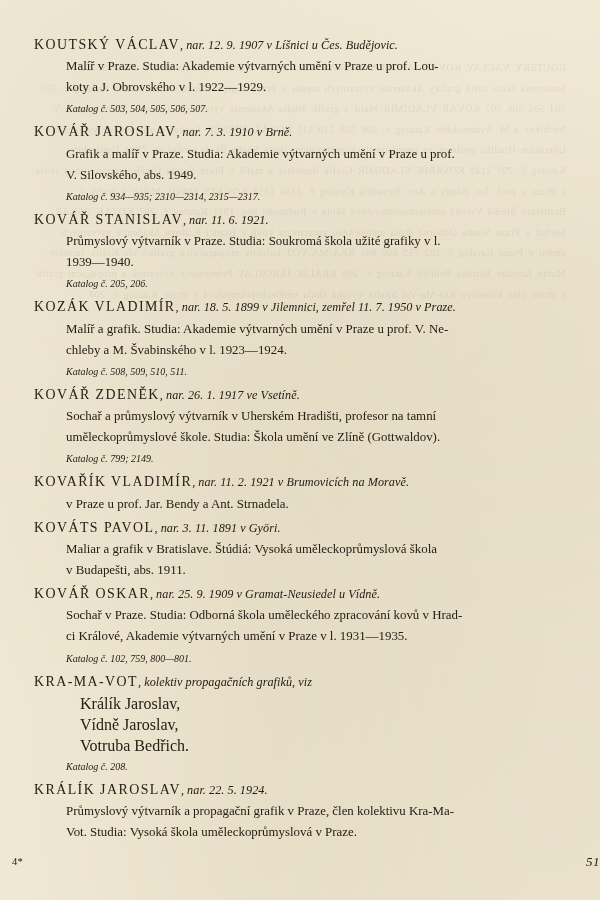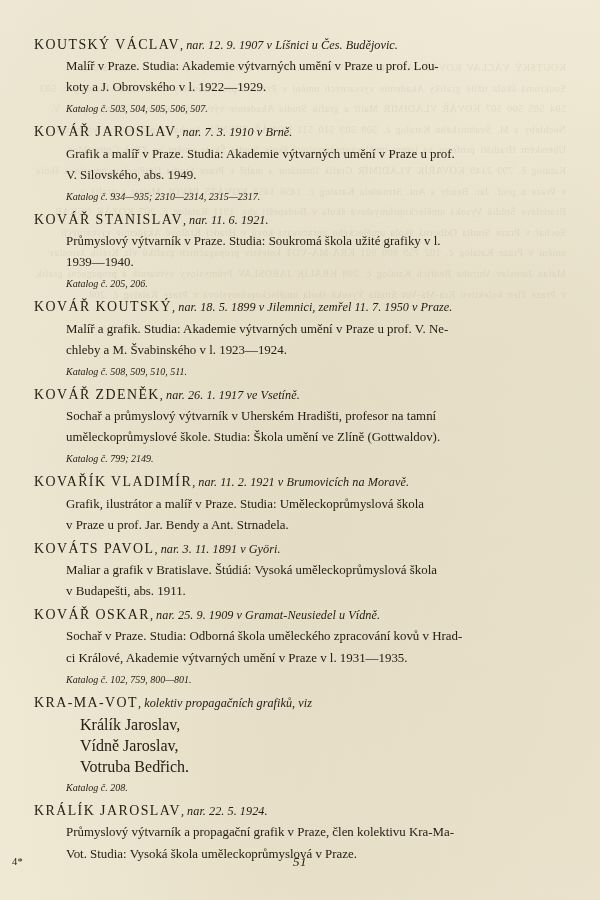--- a/index.html
+++ b/index.html
@@ -120,21 +120,21 @@
     top: 0;
     font-size: 10.5px;
     line-height: 20px;
     letter-spacing: 0.3px;
   }
   .folio-number {
     position: absolute;
     left: 0;
     right: 0;
     top: 0;
-    text-align: center;
+    text-align: right;
     font-style: italic;
     font-size: 13px;
     line-height: 20px;
     letter-spacing: 0.5px;
   }
 </style>
 </head>
 <body>
 
 <div class="paper-texture"></div>
@@ -154,34 +154,33 @@
         <p class="body-line last">V. Silovského, abs. 1949.</p>
         <p class="katalog">Katalog č. 934—935; 2310—2314, 2315—2317.</p>
       </div>
       <div class="entry">
         <p class="headline"><span class="surname">KOVÁŘ STANISLAV</span><span class="detail">, nar. 11. 6. 1921.</span></p>
         <p class="body-line">Průmyslový výtvarník v Praze. Studia: Soukromá škola užité grafiky v l.</p>
         <p class="body-line last">1939—1940.</p>
         <p class="katalog">Katalog č. 205, 206.</p>
       </div>
       <div class="entry">
-        <p class="headline"><span class="surname">KOVÁŘ KOUTSKÝ</span><span class="detail">, nar. 18. 5. 1899 v Jilemnici, zemřel 11. 7. 1950 v Praze.</span></p>
+        <p class="headline"><span class="surname">KOZÁK VLADIMÍR</span><span class="detail">, nar. 18. 5. 1899 v Jilemnici, zemřel 11. 7. 1950 v Praze.</span></p>
         <p class="body-line">Malíř a grafik. Studia: Akademie výtvarných umění v Praze u prof. V. Ne-</p>
         <p class="body-line last">chleby a M. Švabinského v l. 1923—1924.</p>
         <p class="katalog">Katalog č. 508, 509, 510, 511.</p>
       </div>
       <div class="entry">
         <p class="headline"><span class="surname">KOVÁŘ ZDENĚK</span><span class="detail">, nar. 26. 1. 1917 ve Vsetíně.</span></p>
         <p class="body-line">Sochař a průmyslový výtvarník v Uherském Hradišti, profesor na tamní</p>
         <p class="body-line last">uměleckoprůmyslové škole. Studia: Škola umění ve Zlíně (Gottwaldov).</p>
         <p class="katalog">Katalog č. 799; 2149.</p>
       </div>
       <div class="entry">
         <p class="headline"><span class="surname">KOVAŘÍK VLADIMÍR</span><span class="detail">, nar. 11. 2. 1921 v Brumovicích na Moravě.</span></p>
-        <p class="body-line">Grafik, ilustrátor a malíř v Praze. Studia: Uměleckoprůmyslová škola</p>
         <p class="body-line last">v Praze u prof. Jar. Bendy a Ant. Strnadela.</p>
       </div>
       <div class="entry">
         <p class="headline"><span class="surname">KOVÁTS PAVOL</span><span class="detail">, nar. 3. 11. 1891 v Györi.</span></p>
         <p class="body-line">Maliar a grafik v Bratislave. Štúdiá: Vysoká uměleckoprůmyslová škola</p>
         <p class="body-line last">v Budapešti, abs. 1911.</p>
       </div>
       <div class="entry">
         <p class="headline"><span class="surname">KOVÁŘ OSKAR</span><span class="detail">, nar. 25. 9. 1909 v Gramat-Neusiedel u Vídně.</span></p>
         <p class="body-line">Sochař v Praze. Studia: Odborná škola uměleckého zpracování kovů v Hrad-</p>

